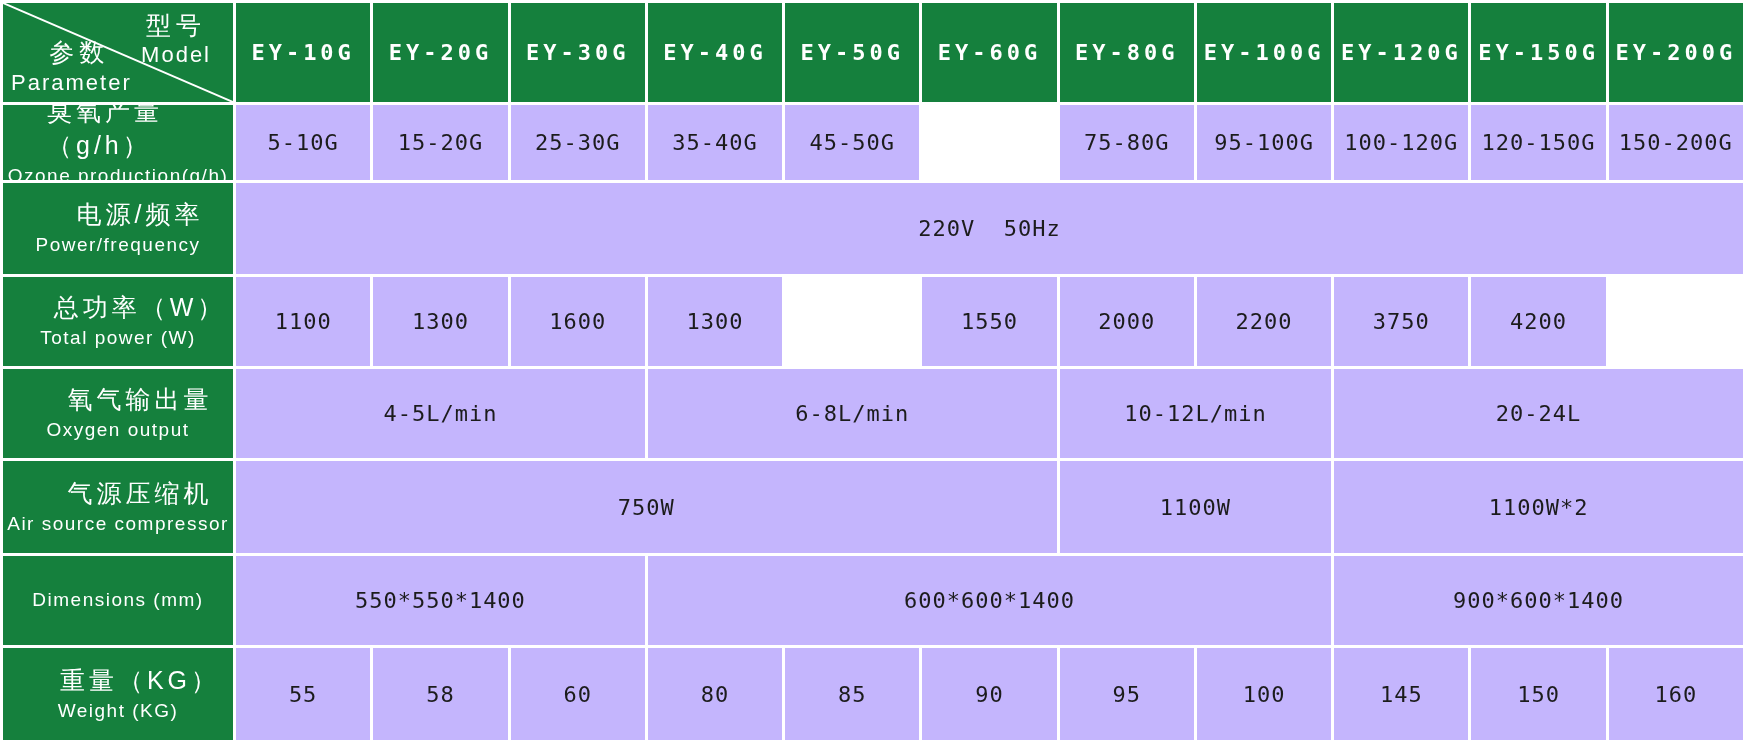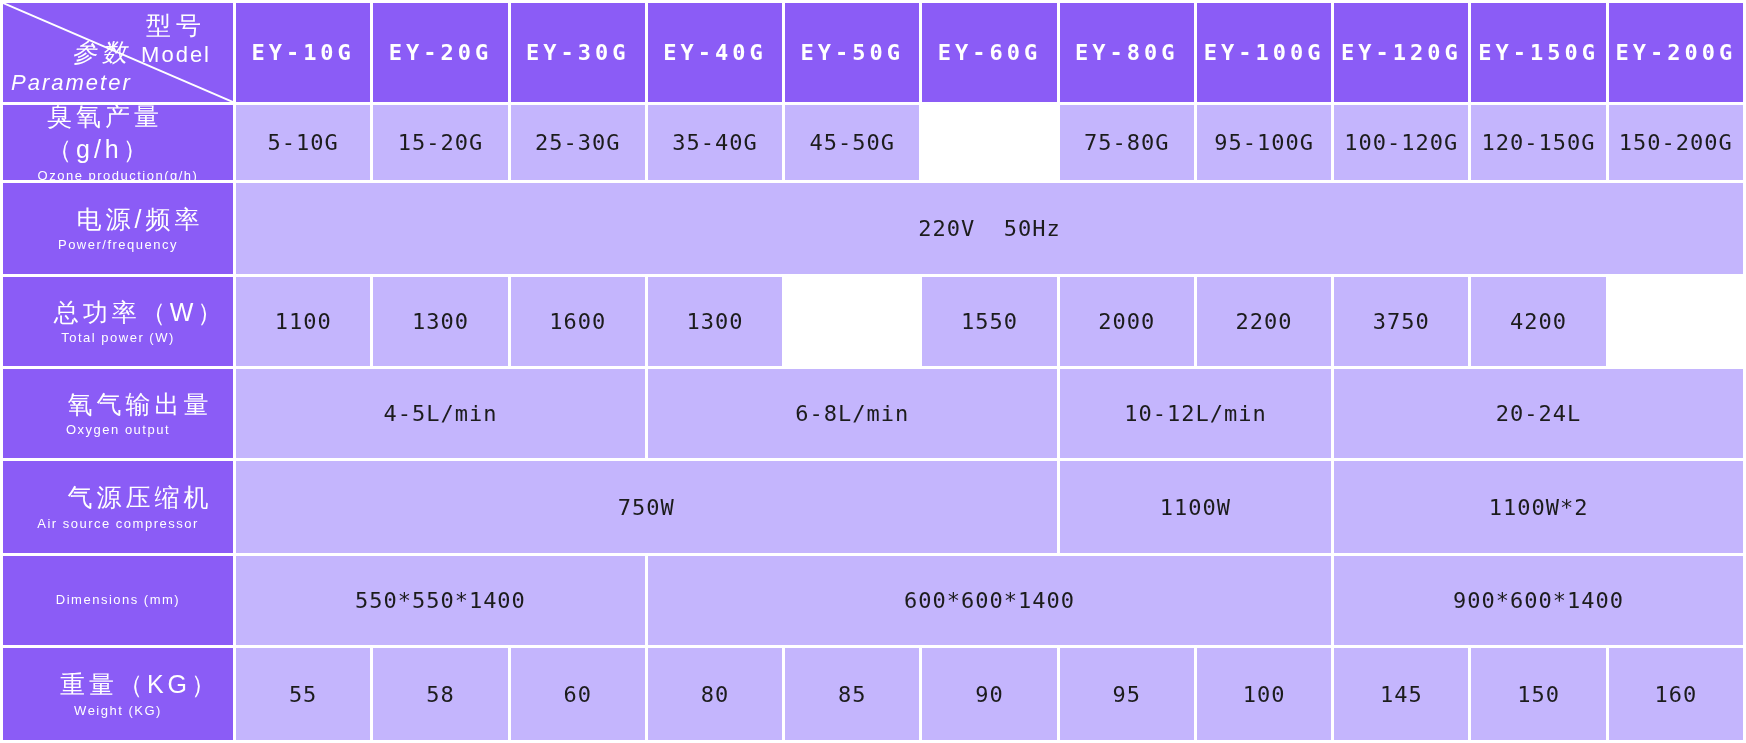--- a/index.html
+++ b/index.html
@@ -13,39 +13,39 @@
     grid-template-rows:99px 75px 91px 89px 89px 92px 89px 1fr;
     gap:3px;
     font-family:"Liberation Sans","DejaVu Sans",sans-serif;
   }
   .cell{
     display:flex;align-items:center;justify-content:center;
     flex-direction:column;
     overflow:hidden;
   }
   
-  .hd,.lbl,.corner{background:#8b5cf6;color:#ffffff;}
+  .hd,.lbl,.corner{background:#15803d;color:#ffffff;}
   .hd{
     font-family:"DejaVu Sans Mono","Liberation Mono",monospace;
     font-size:22px;letter-spacing:4px;font-weight:bold;
   }
   .lbl .zh{font-size:25px;letter-spacing:4px;line-height:1.35;margin-left:44px;}
-  .lbl .en{font-size:13px;letter-spacing:1.5px;line-height:1.4;}
+  .lbl .en{font-size:19px;letter-spacing:1.5px;line-height:1.4;}
   
   .val{
     background:#c4b5fd;color:#1c1c1c;
     font-family:"DejaVu Sans Mono","Liberation Mono",monospace;
     font-size:22px;letter-spacing:1px;
     white-space:pre;
   }
   
   .corner{position:relative;display:block;}
   .corner svg.diag{position:absolute;top:0;left:0;width:100%;height:100%;}
   .corner .corner-tr{position:absolute;top:7px;right:22px;text-align:center;}
-  .corner .corner-bl{position:absolute;bottom:6px;left:8px;text-align:right;font-style:italic;}
+  .corner .corner-bl{position:absolute;bottom:6px;left:8px;text-align:center;}
   .corner .zh{font-size:25px;letter-spacing:5px;line-height:1.25;}
   .corner .en{font-size:22px;letter-spacing:2px;line-height:1.25;}
   .corner .corner-bl .zh{margin-left:16px;}
   
   .r1{grid-row:1}.r2{grid-row:2}.r3{grid-row:3}.r4{grid-row:4}
   .r5{grid-row:5}.r6{grid-row:6}.r7{grid-row:7}.r8{grid-row:8}
   .c1{grid-column:1}.c2{grid-column:2}.c3{grid-column:3}.c4{grid-column:4}
   .c5{grid-column:5}.c6{grid-column:6}.c7{grid-column:7}.c8{grid-column:8}
   .c9{grid-column:9}.c10{grid-column:10}.c11{grid-column:11}.c12{grid-column:12}
   .sp2{grid-column-end:span 2}.sp3{grid-column-end:span 3}

